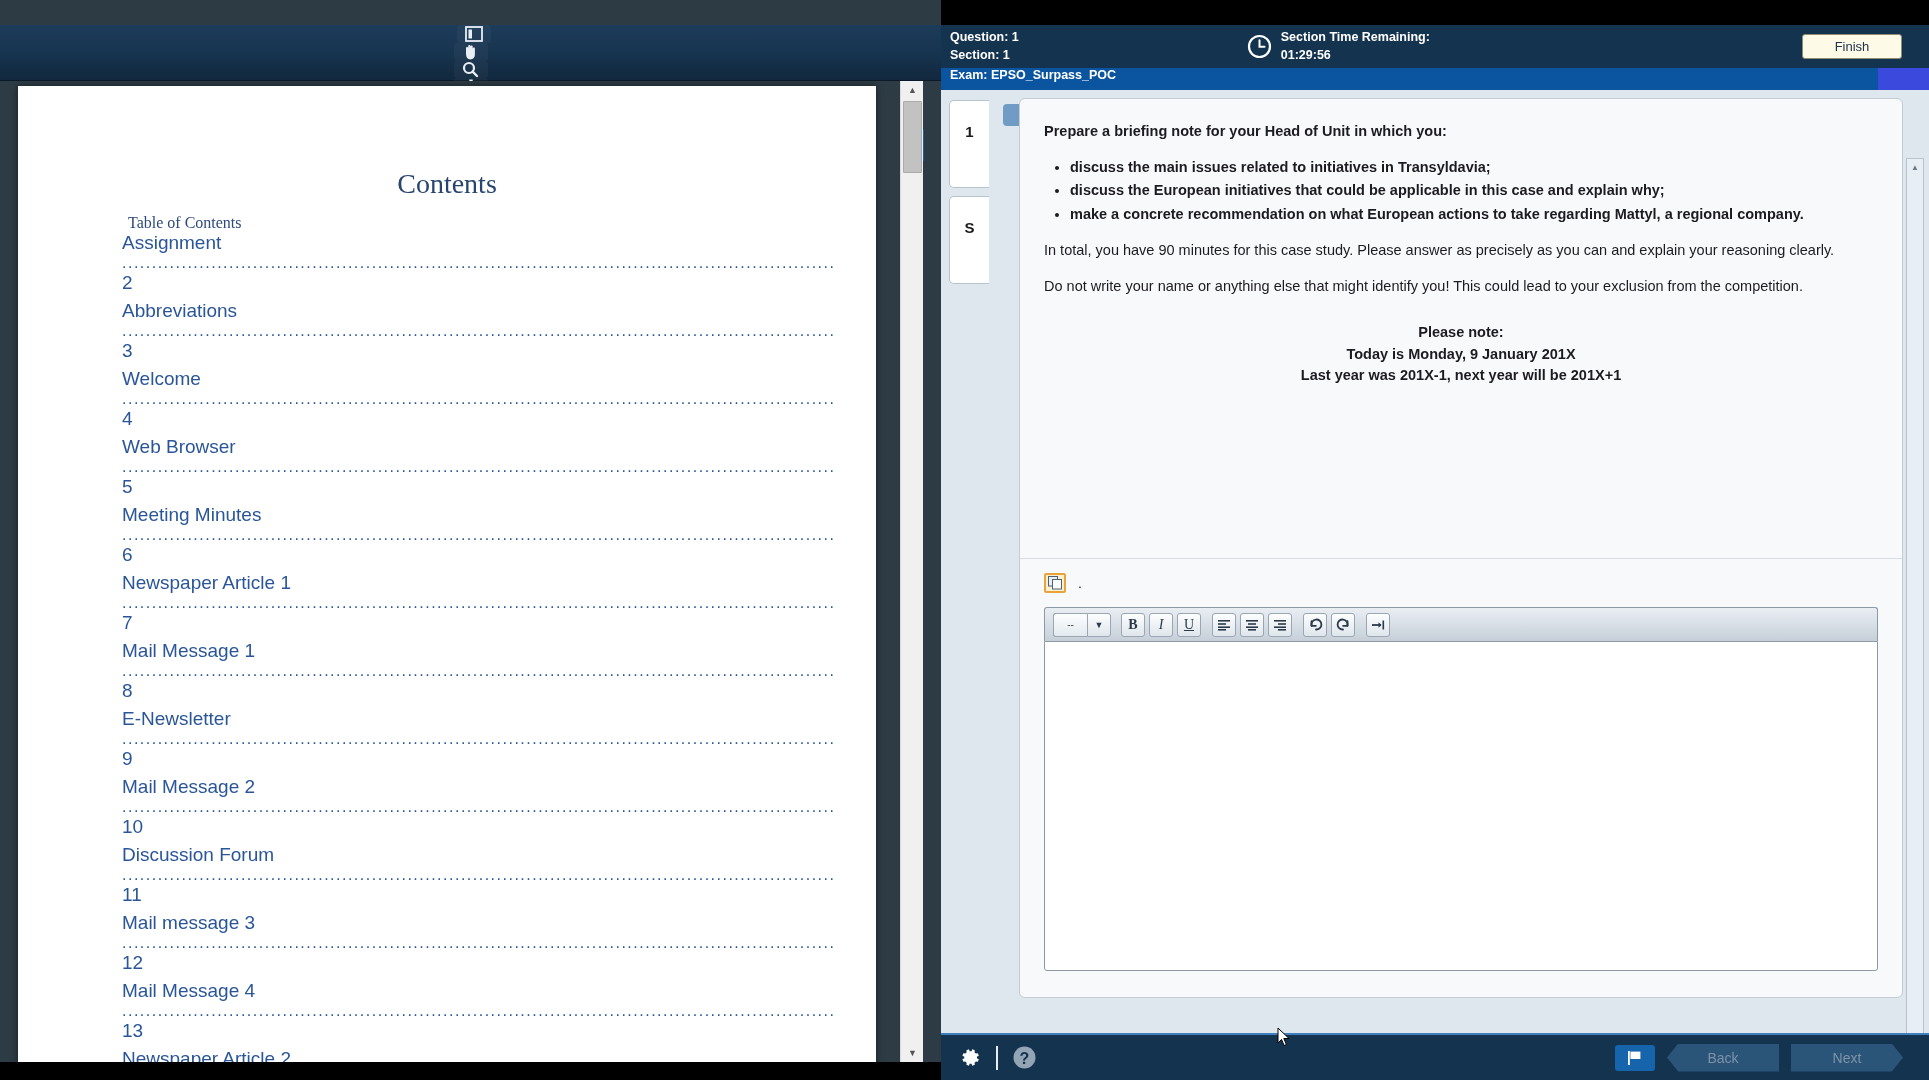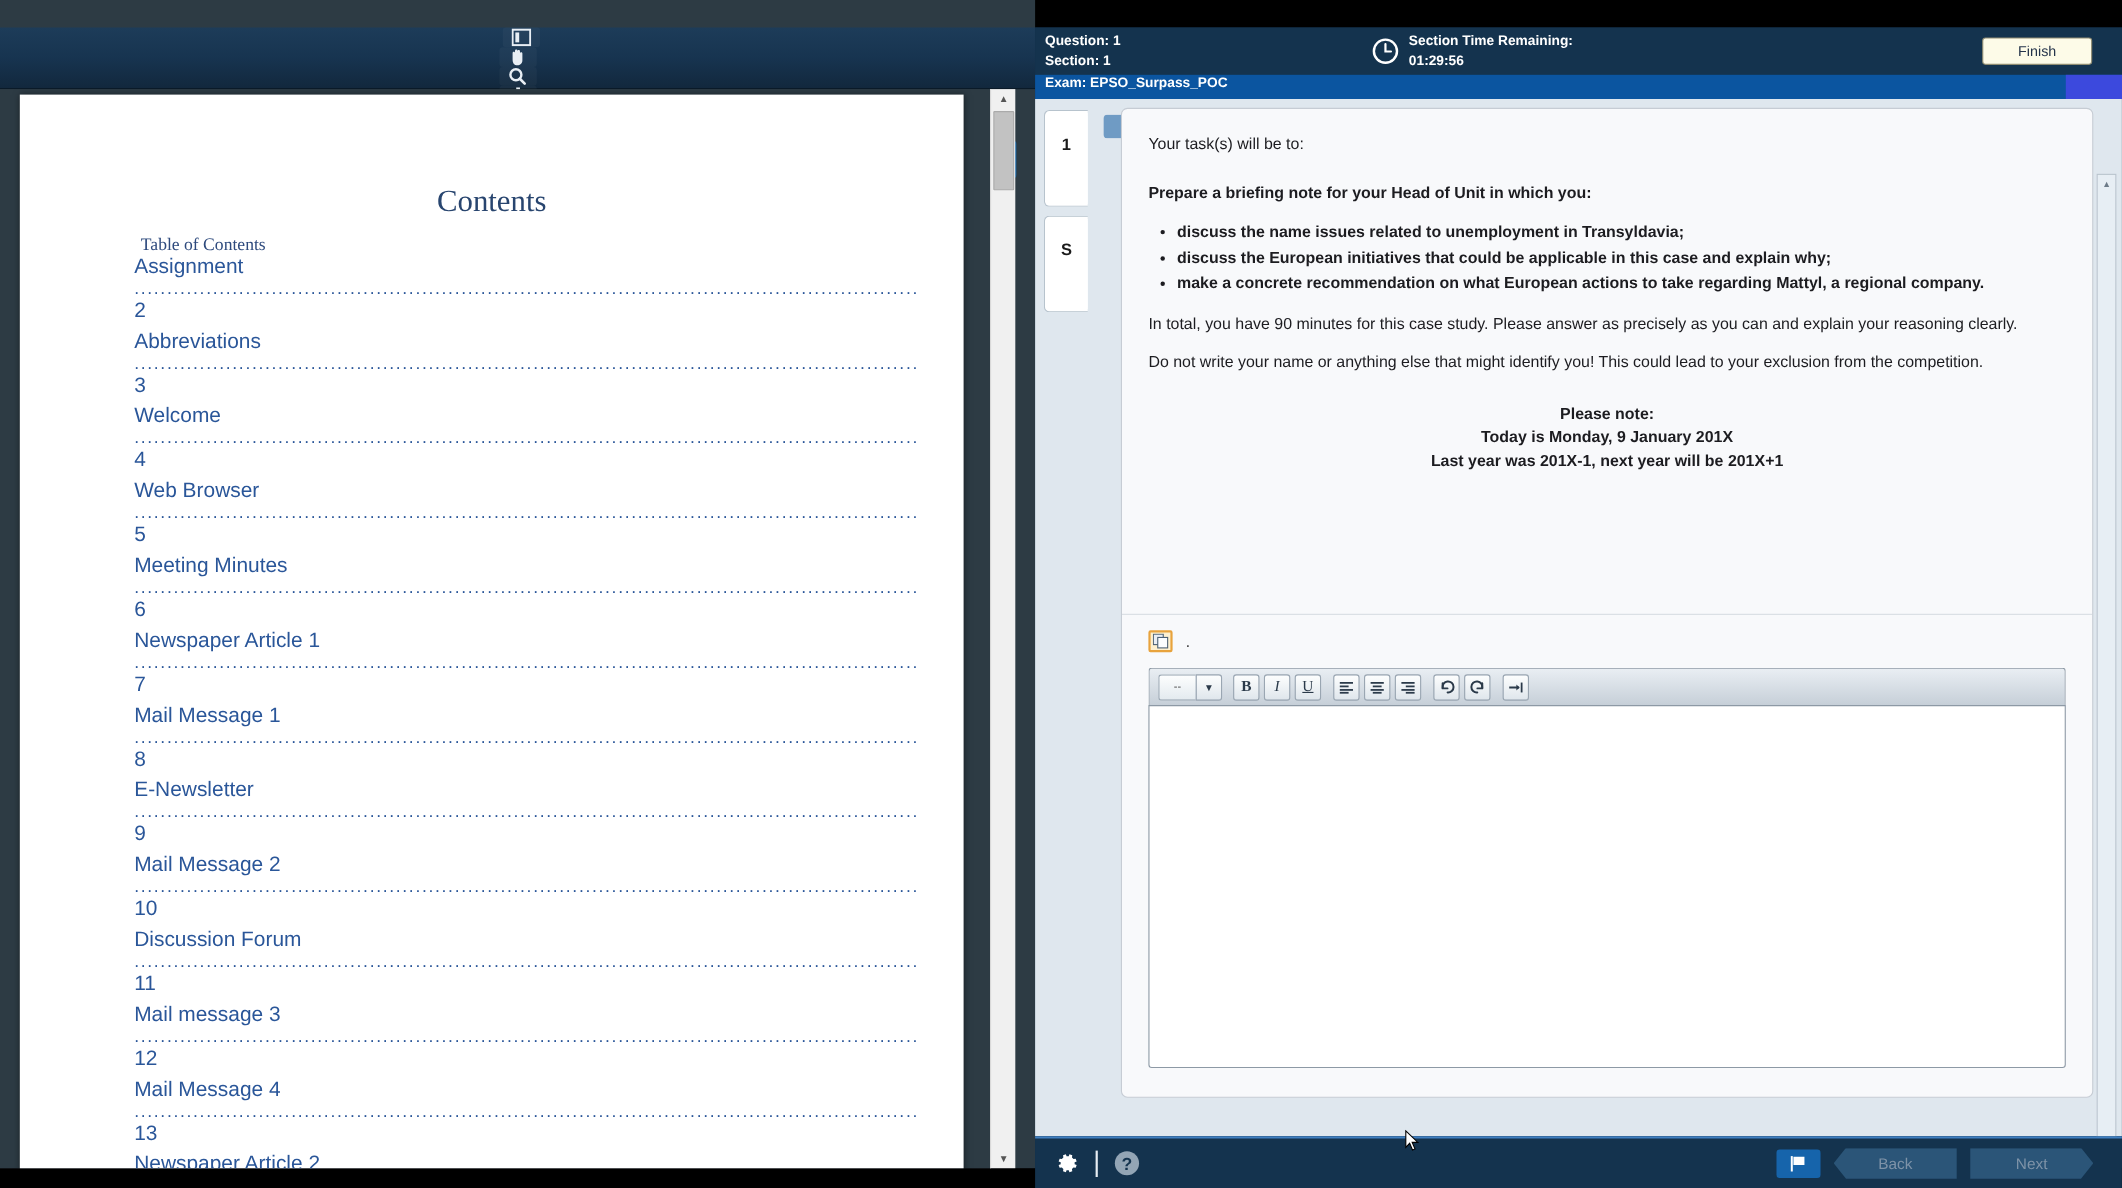--- a/index.html
+++ b/index.html
@@ -410,24 +410,23 @@
     <div id="exam-body">
 
       <div id="tab-rail">
           <div class="q-tab">1</div>
           <div class="q-tab">S</div>
         </div>
       <div id="pointer-tab">1</div>
 
       <div id="question-card">
         <div id="q-stem">
-          <p class="lead">Your task(s) will be to:</p>
           <p class="bold">Prepare a briefing note for your Head of Unit in which you:</p>
           <ul id="q-bullets">
-              <li>discuss the name issues related to unemployment in Transyldavia;</li>
+              <li>discuss the main issues related to initiatives in Transyldavia;</li>
               <li>discuss the European initiatives that could be applicable in this case and explain why;</li>
               <li>make a concrete recommendation on what European actions to take regarding Mattyl, a regional company.</li>
             </ul>
           <p>In total, you have 90 minutes for this case study. Please answer as precisely as you can and explain your reasoning clearly.</p>
           <p>Do not write your name or anything else that might identify you! This could lead to your exclusion from the competition.</p>
           <div class="note">
             <div>Please note:</div>
             <div>Today is Monday, 9 January 201X</div>
             <div>Last year was 201X-1, next year will be 201X+1</div>
           </div>

